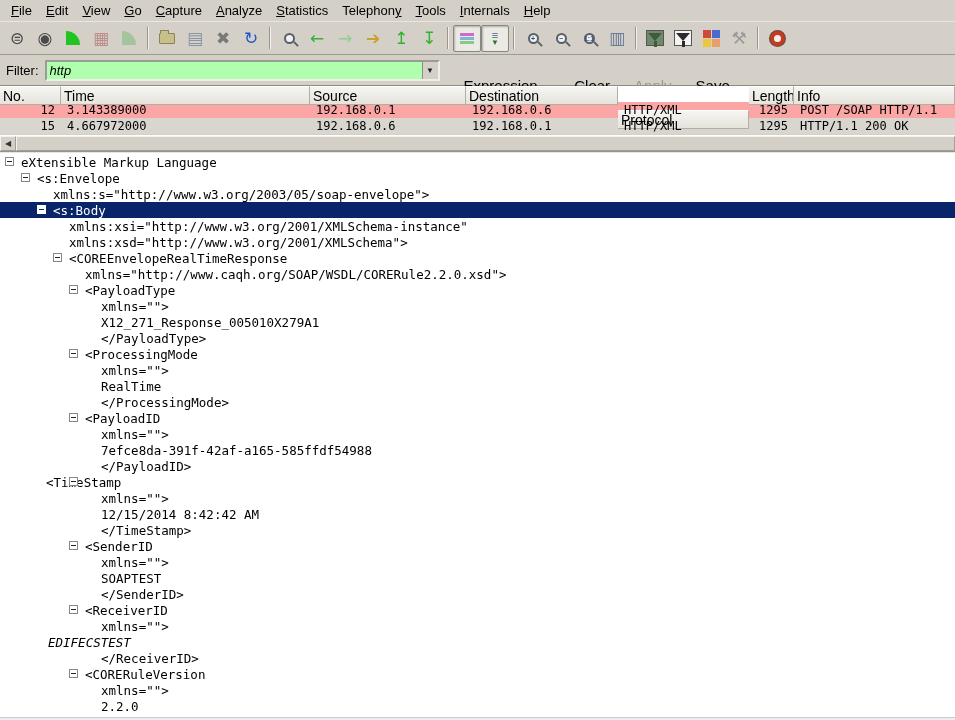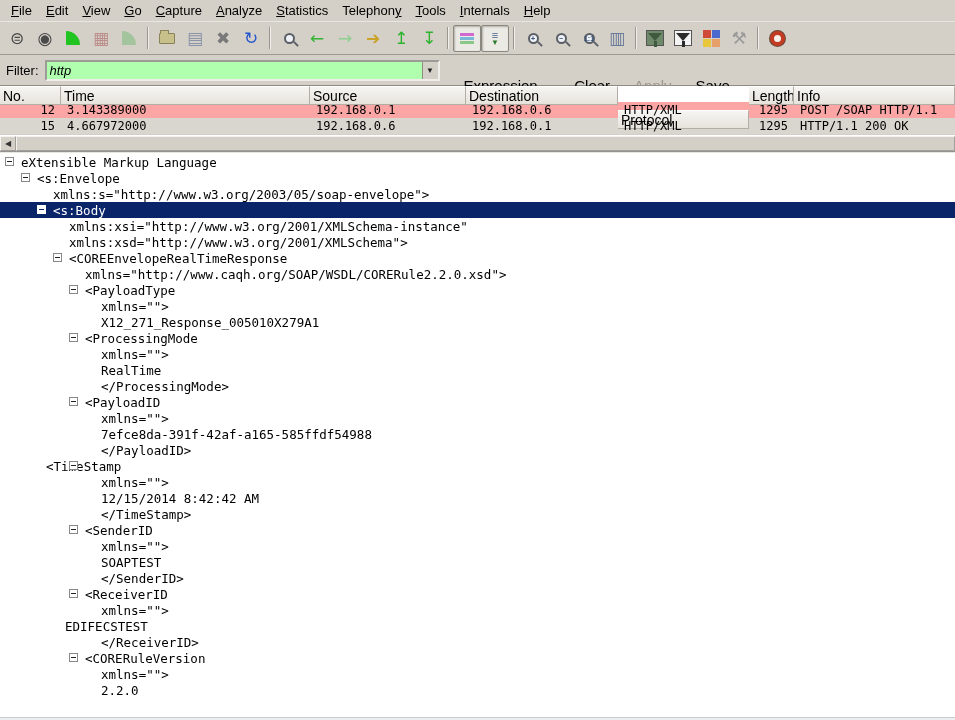--- a/index.html
+++ b/index.html
@@ -301,20 +301,23 @@
       <div class="tree-row" style="padding-left: 85px;">
         <span class="expander" style="left: 69px;"></span>
         <span class="tree-text">&lt;PayloadType</span>
       </div>
       <div class="tree-row" style="padding-left: 101px;">
         <span class="tree-text">xmlns=""&gt;</span>
       </div>
       <div class="tree-row" style="padding-left: 101px;">
         <span class="tree-text">X12_271_Response_005010X279A1</span>
       </div>
+      <div class="tree-row" style="padding-left: 101px;">
+        <span class="tree-text">&lt;/PayloadType&gt;</span>
+      </div>
       <div class="tree-row" style="padding-left: 85px;">
         <span class="expander" style="left: 69px;"></span>
         <span class="tree-text">&lt;ProcessingMode</span>
       </div>
       <div class="tree-row" style="padding-left: 101px;">
         <span class="tree-text">xmlns=""&gt;</span>
       </div>
       <div class="tree-row" style="padding-left: 101px;">
         <span class="tree-text">RealTime</span>
       </div>
@@ -360,21 +363,21 @@
       <div class="tree-row" style="padding-left: 101px;">
         <span class="tree-text">&lt;/SenderID&gt;</span>
       </div>
       <div class="tree-row" style="padding-left: 85px;">
         <span class="expander" style="left: 69px;"></span>
         <span class="tree-text">&lt;ReceiverID</span>
       </div>
       <div class="tree-row" style="padding-left: 101px;">
         <span class="tree-text">xmlns=""&gt;</span>
       </div>
-      <div class="tree-row" style="padding-left: 65px;">
+      <div class="tree-row" style="padding-left: 48px; font-style: italic;">
         <span class="tree-text">EDIFECSTEST</span>
       </div>
       <div class="tree-row" style="padding-left: 101px;">
         <span class="tree-text">&lt;/ReceiverID&gt;</span>
       </div>
       <div class="tree-row" style="padding-left: 85px;">
         <span class="expander" style="left: 69px;"></span>
         <span class="tree-text">&lt;CORERuleVersion</span>
       </div>
       <div class="tree-row" style="padding-left: 101px;">

